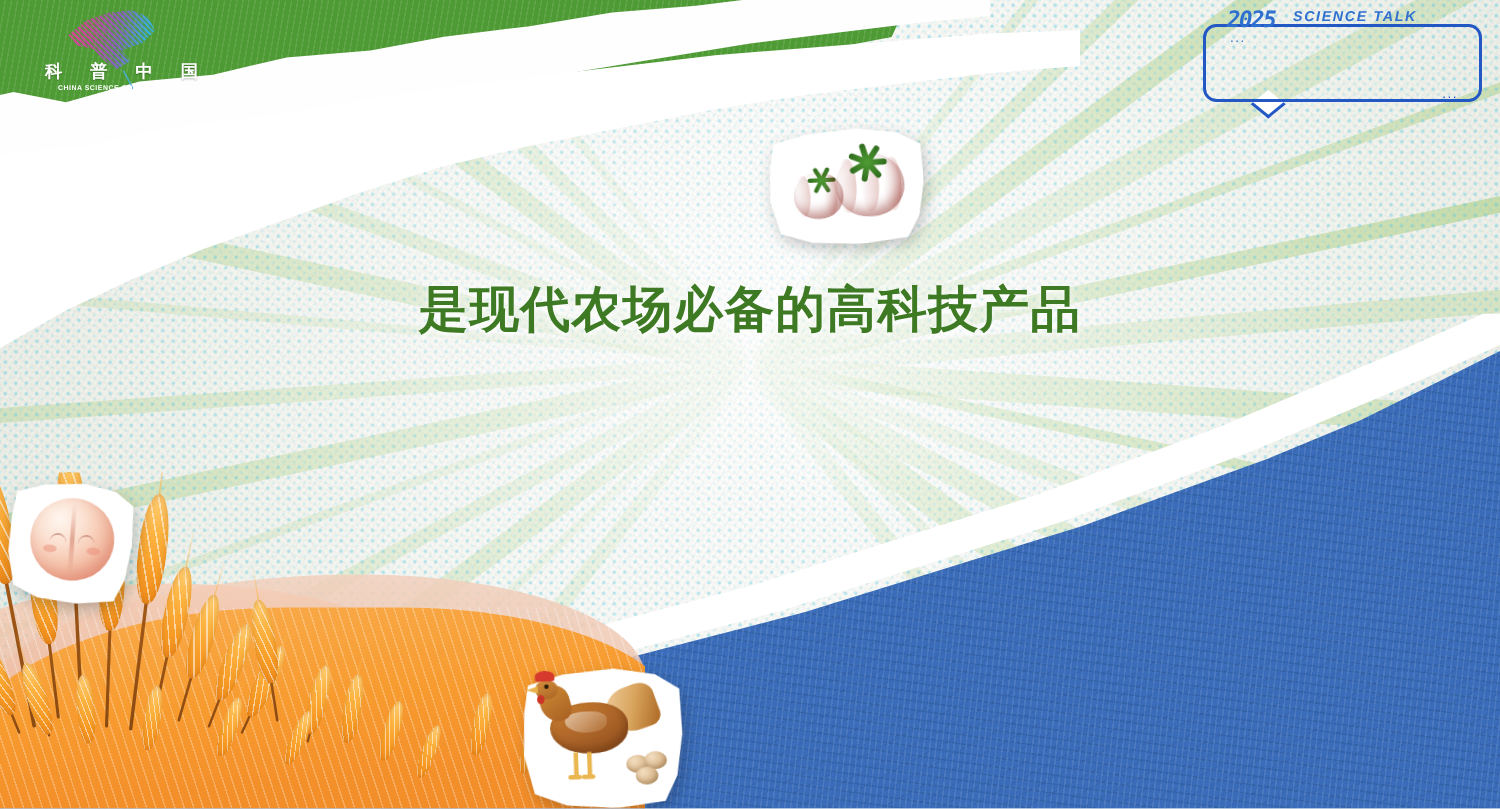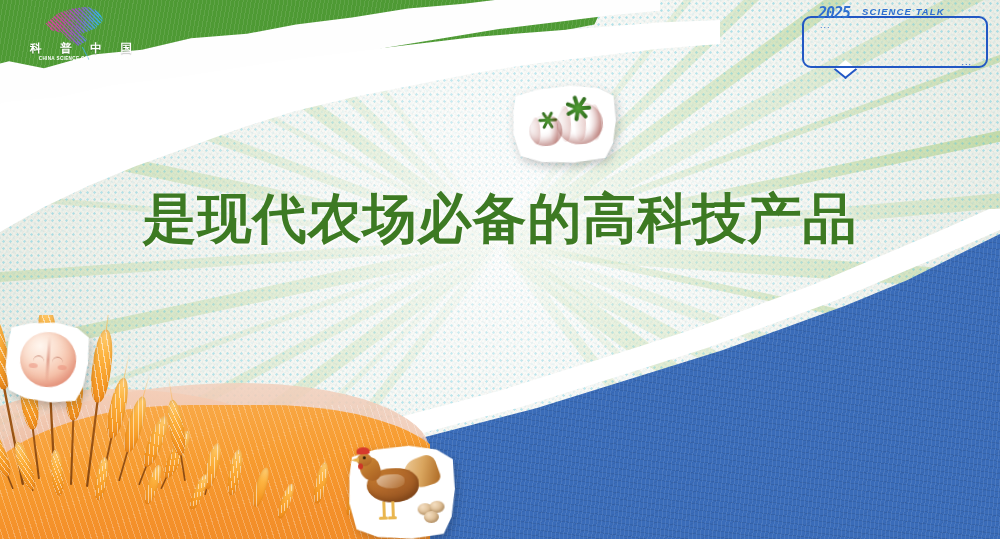--- a/index.html
+++ b/index.html
@@ -277,21 +277,21 @@
 
   
   #title{
     position:absolute;left:0;top:186px;width:1000px;text-align:center;
     color:#3d7a23;font-weight:900;line-height:1.24;
     font-family:"DejaVu Sans","Liberation Sans",sans-serif;
     letter-spacing:1px;
     text-shadow:0 2px 3px rgba(255,255,255,.85), 0 0 10px rgba(255,255,255,.7);
   }
   #title-line1{font-size:42px;}
-  #title-line2{font-size:54px;}
+  #title-line2{font-size:33px;}
 </style>
 </head>
 <body>
 
 <div id="poster">
 
   <div class="paper-base"></div>
   <div class="fibre"></div>
 
   <div class="rays" id="rays-layer">

